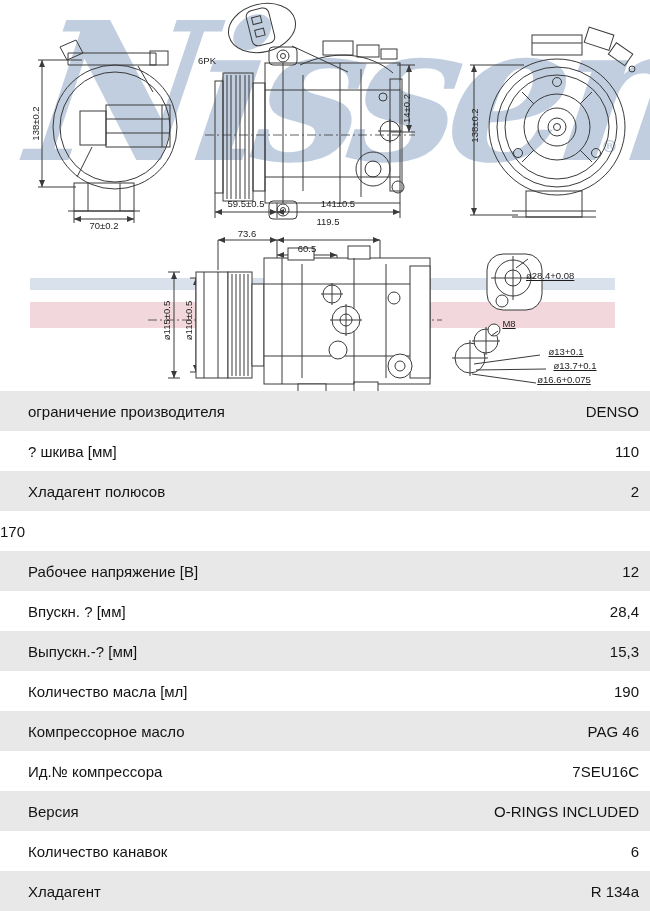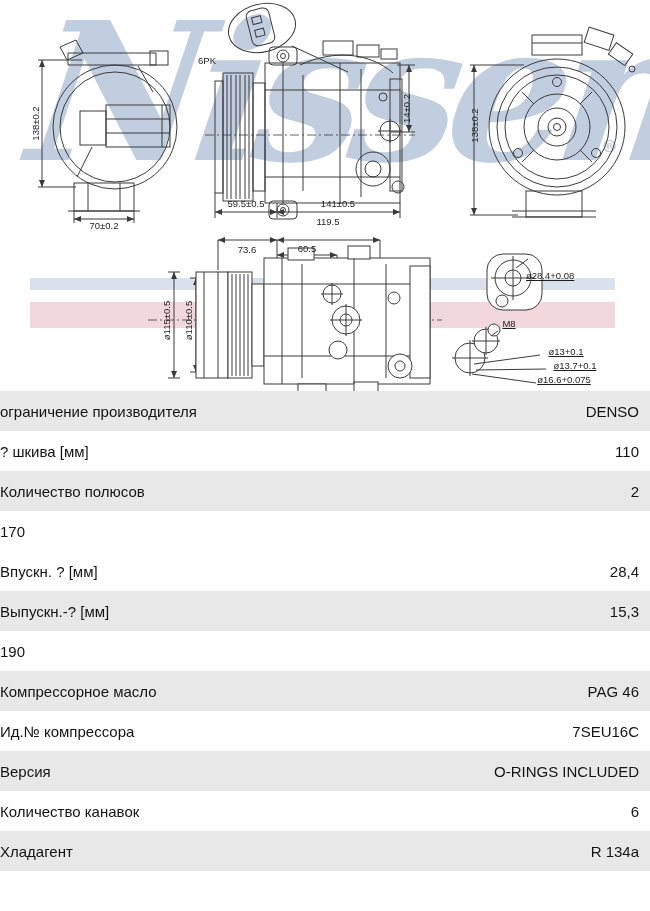--- a/index.html
+++ b/index.html
@@ -29,21 +29,21 @@
   .dim{position:absolute;z-index:3;font:9.5px "Liberation Sans","DejaVu Sans",sans-serif;
        color:#1d1d1d;text-align:center;}
   .dim.v{transform:rotate(-90deg);}
   .dim.ul{text-decoration:underline;}
   .dim.la{text-align:left;margin-top:24px;}
 
   
   #spec{position:absolute;left:0;top:391px;width:650px;height:520px;}
   .spec-row{display:flex;align-items:center;height:40px;font-size:15px;color:#141414;}
   .spec-row.alt{background:var(--row_alt);}
-  .spec-label{padding-left:0;flex:1 1 auto;}
+  .spec-label{padding-left:28px;flex:1 1 auto;}
   .spec-value{padding-right:11px;text-align:left;white-space:nowrap;}
 </style>
 </head>
 <body>
 
 <div id="page">
 
   <div id="drawing">
 
     <div class="wm wm-top">Nissens</div>
@@ -248,21 +248,21 @@
       <line x1="422" y1="146" x2="486" y2="155"></line>
     </svg>
 
     <div class="dim v" style="left:7px;top:118px;width:56px">138±0.2</div>
     <div class="dim" style="left:74px;top:220px;width:60px">70±0.2</div>
     <div class="dim" style="left:190px;top:55px;width:34px">6PK</div>
     <div class="dim" style="left:214px;top:198px;width:64px">59.5±0.5</div>
     <div class="dim" style="left:306px;top:198px;width:64px">141±0.5</div>
     <div class="dim v" style="left:384px;top:103px;width:44px">14±0.2</div>
     <div class="dim v" style="left:446px;top:120px;width:56px">138±0.2</div>
-    <div class="dim" style="left:217px;top:244px;width:60px">73.6</div>
+    <div class="dim" style="left:217px;top:228px;width:60px">73.6</div>
     <div class="dim" style="left:298px;top:216px;width:60px">119.5</div>
     <div class="dim" style="left:277px;top:243px;width:60px">60.5</div>
     <div class="dim v" style="left:139px;top:315px;width:54px">ø115±0.5</div>
     <div class="dim v" style="left:161px;top:315px;width:54px">ø110±0.5</div>
     <div class="dim ul la" style="left:526px;top:246px;width:82px">ø28.4+0.08</div>
     <div class="dim ul" style="left:497px;top:318px;width:24px">M8</div>
     <div class="dim ul" style="left:536px;top:346px;width:60px">ø13+0.1</div>
     <div class="dim ul" style="left:542px;top:360px;width:66px">ø13.7+0.1</div>
     <div class="dim ul" style="left:524px;top:374px;width:80px">ø16.6+0.075</div>
   </div>
@@ -270,35 +270,40 @@
   <div id="spec">
       <div class="spec-row alt">
         <span class="spec-label">ограничение производителя</span>
         <span class="spec-value">DENSO</span>
       </div>
       <div class="spec-row">
         <span class="spec-label">? шкива [мм]</span>
         <span class="spec-value">110</span>
       </div>
       <div class="spec-row alt">
-        <span class="spec-label">Количество полюсов</span>
+        <span class="spec-label">Хладагент полюсов</span>
         <span class="spec-value">2</span>
       </div>
       <div class="spec-row">
         <span class="spec-value">170</span>
+      </div>
+      <div class="spec-row alt">
+        <span class="spec-label">Рабочее напряжение [В]</span>
+        <span class="spec-value">12</span>
       </div>
       <div class="spec-row">
         <span class="spec-label">Впускн. ? [мм]</span>
         <span class="spec-value">28,4</span>
       </div>
       <div class="spec-row alt">
         <span class="spec-label">Выпускн.-? [мм]</span>
         <span class="spec-value">15,3</span>
       </div>
       <div class="spec-row">
+        <span class="spec-label">Количество масла [мл]</span>
         <span class="spec-value">190</span>
       </div>
       <div class="spec-row alt">
         <span class="spec-label">Компрессорное масло</span>
         <span class="spec-value">PAG 46</span>
       </div>
       <div class="spec-row">
         <span class="spec-label">Ид.№ компрессора</span>
         <span class="spec-value">7SEU16C</span>
       </div>

